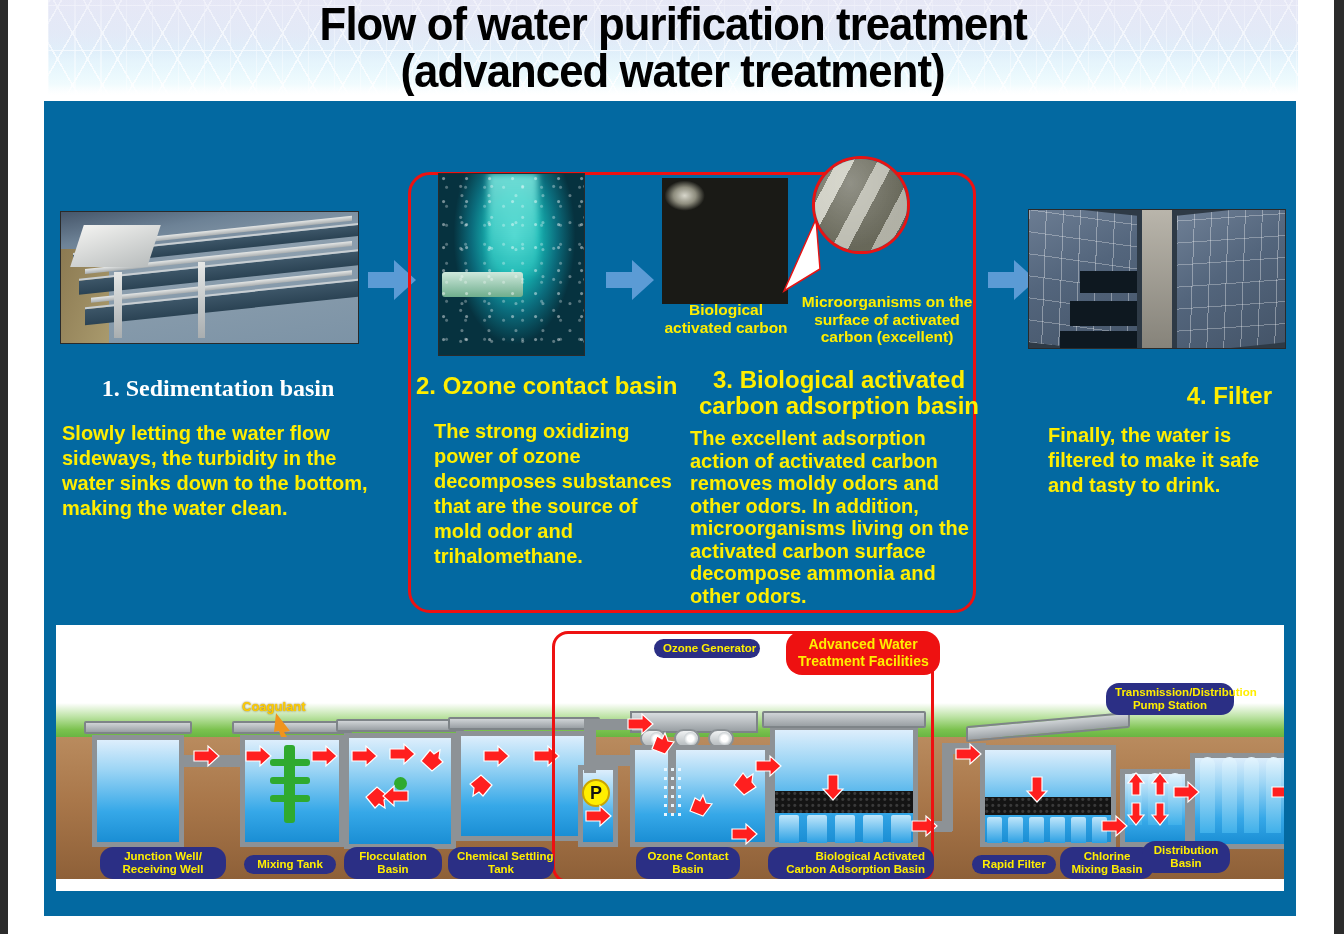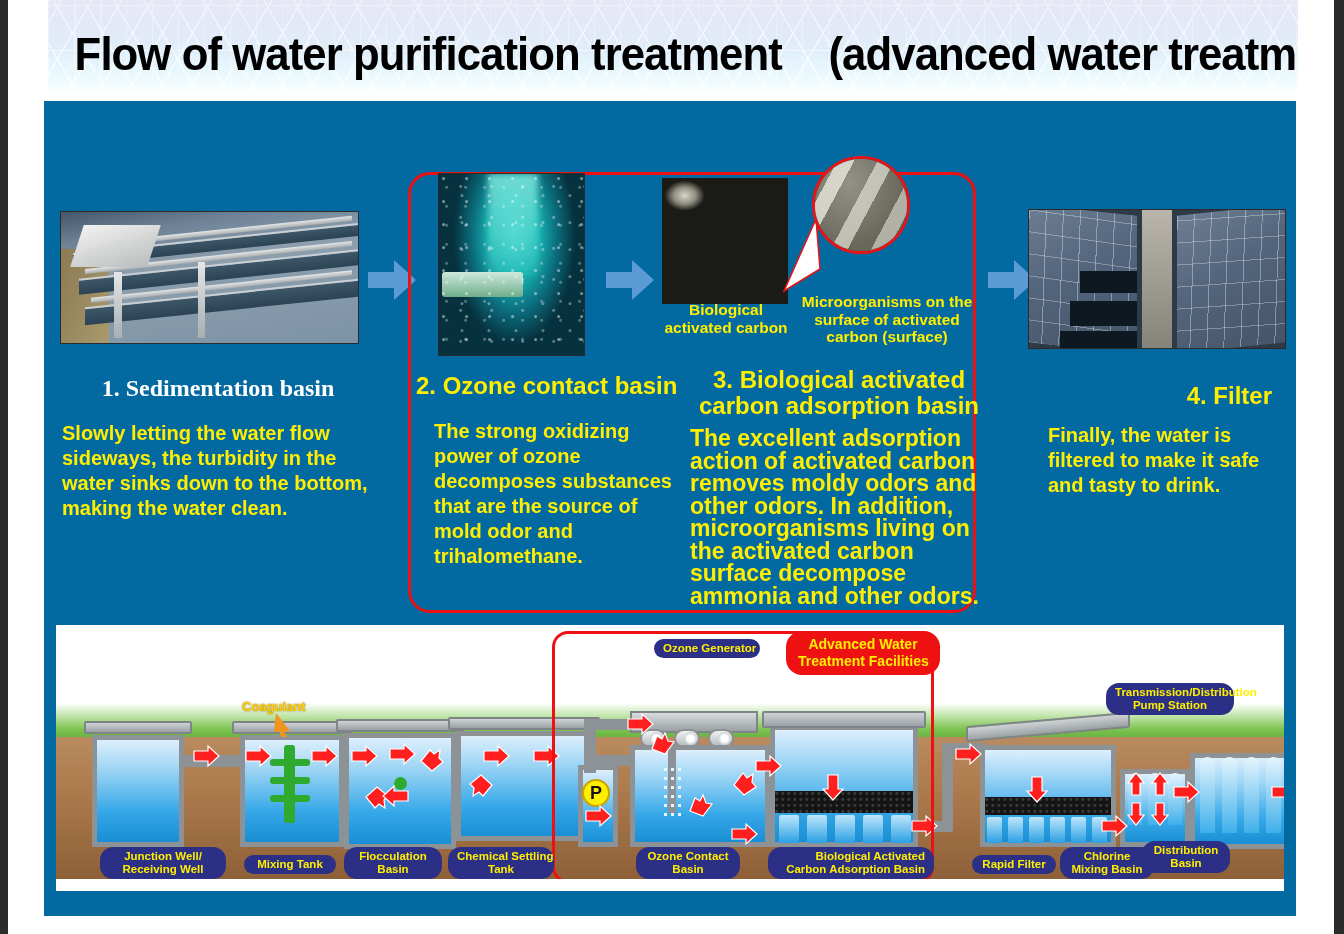--- a/index.html
+++ b/index.html
@@ -30,22 +30,22 @@
       repeating-linear-gradient(-60deg, rgba(255,255,255,.95) 0 1.5px, transparent 1.5px 26px),
       repeating-linear-gradient(0deg,   rgba(255,255,255,.9)  0 1.5px, transparent 1.5px 45px),
       repeating-linear-gradient(90deg,  rgba(255,255,255,.55) 0 1.5px, transparent 1.5px 26px);
     opacity:.95;
   }
   .banner-fade {
     position:absolute; inset:0;
     background:linear-gradient(180deg, rgba(229,230,246,.55) 0%, rgba(223,240,252,.25) 55%, rgba(255,255,255,.95) 100%);
   }
   .title-wrap {
-    position:absolute; inset:0; display:flex; flex-direction:row;
-    align-items:center; justify-content:flex-start; padding-top:12px;
+    position:absolute; inset:0; display:flex; flex-direction:column;
+    align-items:center; justify-content:flex-start; padding-top:0;
   }
   .title-line1, .title-line2 {
     color:#000; font-weight:bold; letter-spacing:-1px; white-space:nowrap;
     font-family:"Liberation Sans Narrow","Liberation Sans",sans-serif;
     transform:scaleX(.93); transform-origin:center;
   }
   .title-line1 { font-size:47px; line-height:48px; }
   .title-line2 { font-size:47px; line-height:46px; }
 
   
@@ -152,21 +152,21 @@
     line-height:17.5px; text-align:center;
   }
   .heading {
     position:absolute; font-weight:bold; font-size:24px; line-height:26px;
   }
   .h-white { color:#ffffff; }
   .h-yellow { color:#ffee00; }
   .body-text {
     position:absolute; color:#ffee00; font-weight:bold; font-size:20px; line-height:25px;
   }
-  .body-tight { line-height:22.5px; font-size:23px; }
+  .body-tight { line-height:22.5px; font-size:20px; }
 
   
   .diagram {
     position:absolute; left:12px; top:524px; width:1228px; height:266px;
     background:#ffffff; overflow:hidden;
   }
   .d-sky   { position:absolute; left:0; top:0; width:100%; height:100%; background:#ffffff; }
   .d-grass { position:absolute; left:0; top:78px; width:100%; height:38px;
              background:linear-gradient(180deg,#ffffff 0%, #bfe4a8 35%, #7cc24f 70%, #5fae3c 100%); }
   .d-soil  { position:absolute; left:0; top:112px; width:100%; height:142px;
@@ -286,21 +286,21 @@
     </div>
 
     <div class="cap-small" style="left:612px; top:200px; width:140px;">
       <div>Biological</div>
       <div>activated carbon</div>
     </div>
 
     <div class="cap-small" style="left:750px; top:192px; width:186px;">
       <div>Microorganisms on the</div>
       <div>surface of activated</div>
-      <div>carbon (surface)</div>
+      <div>carbon (excellent)</div>
     </div>
 
     <div class="arrow-blue" style="left:942px; top:155px;">
       <svg viewBox="0 0 52 48">
           <path d="M2 16 H28 V4 L50 24 L28 44 V32 H2 Z" fill="#5b9bd5"></path>
         </svg>
     </div>
 
     <div class="photo ph4">
       <div class="ph4-bg"></div>

